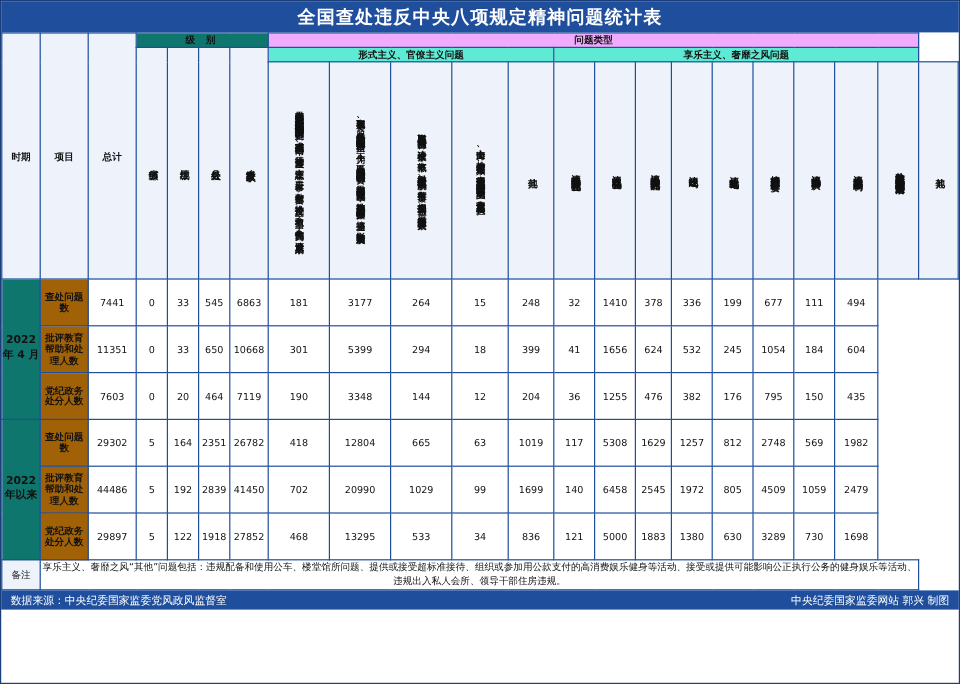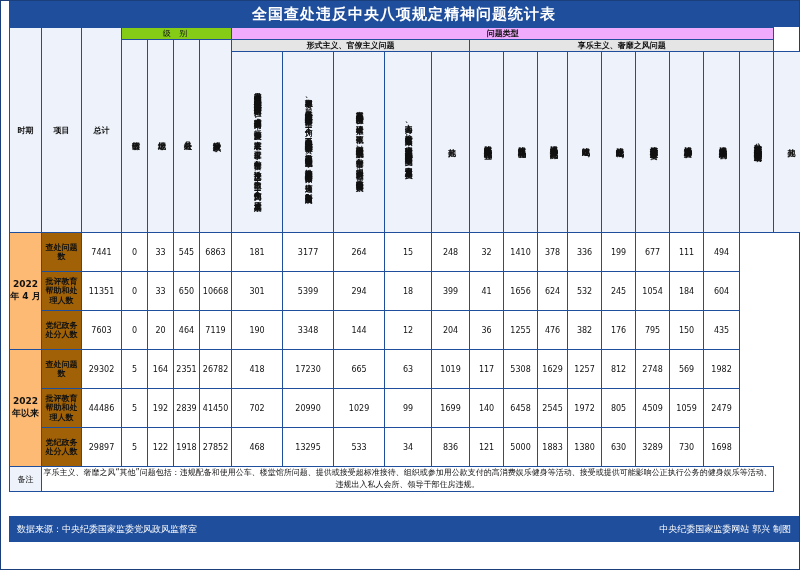--- a/index.html
+++ b/index.html
@@ -13,21 +13,20 @@
     font-family: "Liberation Sans", sans-serif;
     color: #000;
   }
   #page {
     position: relative;
     width: 800px;
     height: 570px;
     box-sizing: border-box;
     border: 1px solid #1b3f7a;
     background: #fff;
-    padding-left: 8px;
   }
   
   .title-bar {
     height: 26px;
     background: #1f4e9c;
     color: #fff;
     display: flex;
     align-items: center;
     justify-content: center;
     font-size: 15px;
@@ -48,32 +47,32 @@
     color: #111;
     padding: 0;
     font-family: "DejaVu Sans", "Liberation Sans", sans-serif;
   }
   .hdr {
     background: #eef3fb;
     font-weight: bold;
     font-size: 9px;
   }
   .hdr-lvl {
-    background: #84cc16;
-    font-weight: normal;
+    background: #0f766e;
+    font-weight: bold;
     font-size: 10px;
     letter-spacing: 3px;
   }
   .hdr-type {
     background: #f0abfc;
     font-weight: bold;
     font-size: 10px;
   }
   .hdr-sub {
-    background: #e5e5e5;
+    background: #5eead4;
     font-weight: bold;
     font-size: 9px;
   }
   
   .vtext {
     writing-mode: vertical-rl;
     text-orientation: upright;
     white-space: pre-wrap;
     line-height: 1.12;
     letter-spacing: 0.5px;
@@ -92,21 +91,21 @@
     padding: 3px 1px;
   }
   .vwrap {
     display: flex;
     justify-content: center;
     align-items: center;
     height: 176px;
     overflow: hidden;
   }
   .rowlabel {
-    background: #fdba74;
+    background: #0f766e;
     font-weight: bold;
     font-size: 9px;
   }
   .itemcell {
     background: #a16207;
     font-weight: bold;
     font-size: 8.5px;
     line-height: 1.15;
     padding: 2px 1px;
   }
@@ -128,25 +127,24 @@
     line-height: 1.5;
     padding: 4px 6px;
     color: #1a1a1a;
   }
   .footer {
     display: flex;
     justify-content: space-between;
     align-items: center;
     background: #1f4e9c;
     color: #fff;
-    height: 26px;
+    height: 16px;
     font-size: 9px;
     padding: 0 8px;
     font-family: "DejaVu Sans", "Liberation Sans", sans-serif;
-    margin-top: 24px;
   }
   .vlabel-period {
     font-size: 9px;
     font-weight: bold;
     line-height: 1.3;
   }
 </style>
 </head>
 <body>
 
@@ -362,21 +360,21 @@
       <td class="rowlabel" rowspan="3">
         <span class="vlabel-period">2022 年以来</span>
       </td>
       <td class="itemcell">查处问题数</td>
       <td class="num">29302</td>
       <td class="num">5</td>
       <td class="num">164</td>
       <td class="num">2351</td>
       <td class="num">26782</td>
       <td class="num">418</td>
-      <td class="num">17230</td>
+      <td class="num">12804</td>
       <td class="num">665</td>
       <td class="num">63</td>
       <td class="num">1019</td>
       <td class="num">117</td>
       <td class="num">5308</td>
       <td class="num">1629</td>
       <td class="num">1257</td>
       <td class="num">812</td>
       <td class="num">2748</td>
       <td class="num">569</td>

